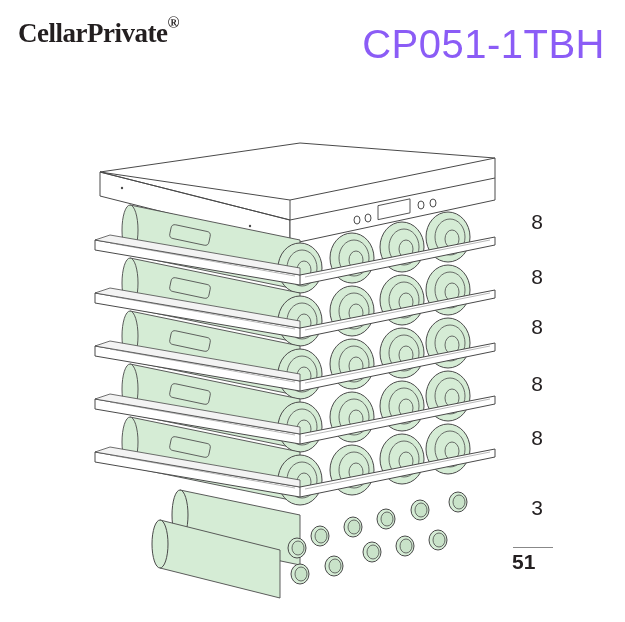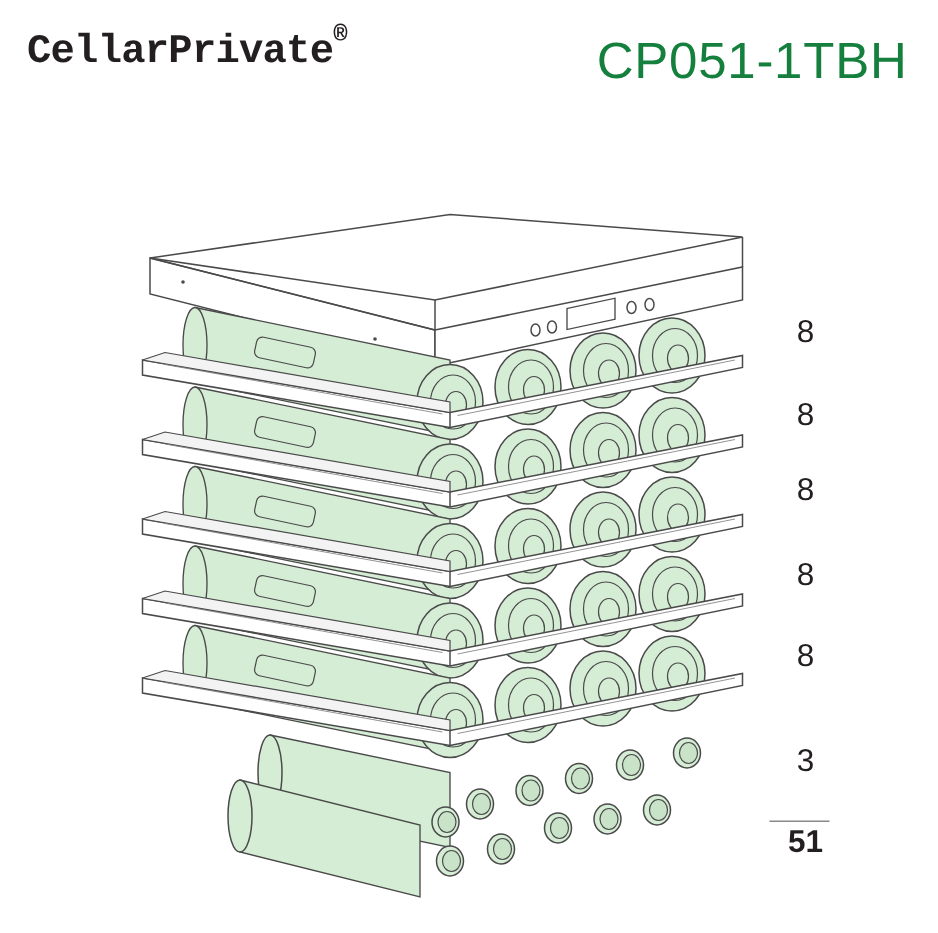--- a/index.html
+++ b/index.html
@@ -1,23 +1,23 @@
 <!DOCTYPE html>
 <html><head>
 <meta charset="utf-8">
 <style>
   html,body{margin:0;padding:0;background:#ffffff;}
   body{width:625px;height:622px;position:relative;overflow:hidden;font-family:"Liberation Sans",sans-serif;}
-  .brand{position:absolute;left:18px;top:18px;font-family:Liberation Mono, monospace;font-weight:bold;font-size:27px;color:#231f20;letter-spacing:-0.5px;}
+  .brand{position:absolute;left:18px;top:18px;font-family:Liberation Serif, serif;font-weight:bold;font-size:27px;color:#231f20;letter-spacing:-0.5px;}
   .brand sup{font-size:16px;position:relative;top:-4px;}
-  .model{position:absolute;right:20px;top:22px;font-family:"Liberation Sans",sans-serif;font-size:34px;color:#15803d;letter-spacing:0.5px;}
+  .model{position:absolute;right:20px;top:22px;font-family:"Liberation Sans",sans-serif;font-size:40px;color:#8b5cf6;letter-spacing:0.5px;}
   .diagram{position:absolute;left:0;top:0;}
   .count{position:absolute;left:512px;width:50px;text-align:center;font-family:"Liberation Sans",sans-serif;font-size:21px;color:#231f20;}
   .total-rule{position:absolute;left:513px;top:547px;width:40px;height:1px;background:#888;}
-  .total{position:absolute;left:512px;width:50px;text-align:center;top:550px;font-weight:bold;font-size:21px;color:#231f20;}
+  .total{position:absolute;left:512px;width:50px;text-align:left;top:550px;font-weight:bold;font-size:21px;color:#231f20;}
 </style>
 </head>
 <body>
 
 <div class="brand"><span>CellarPrivate</span><sup>®</sup></div>
 <div class="model">CP051-1TBH</div>
 
 <svg class="diagram" width="625" height="622" viewBox="0 0 625 622">
   <defs>
     <g id="bottleEnd">

